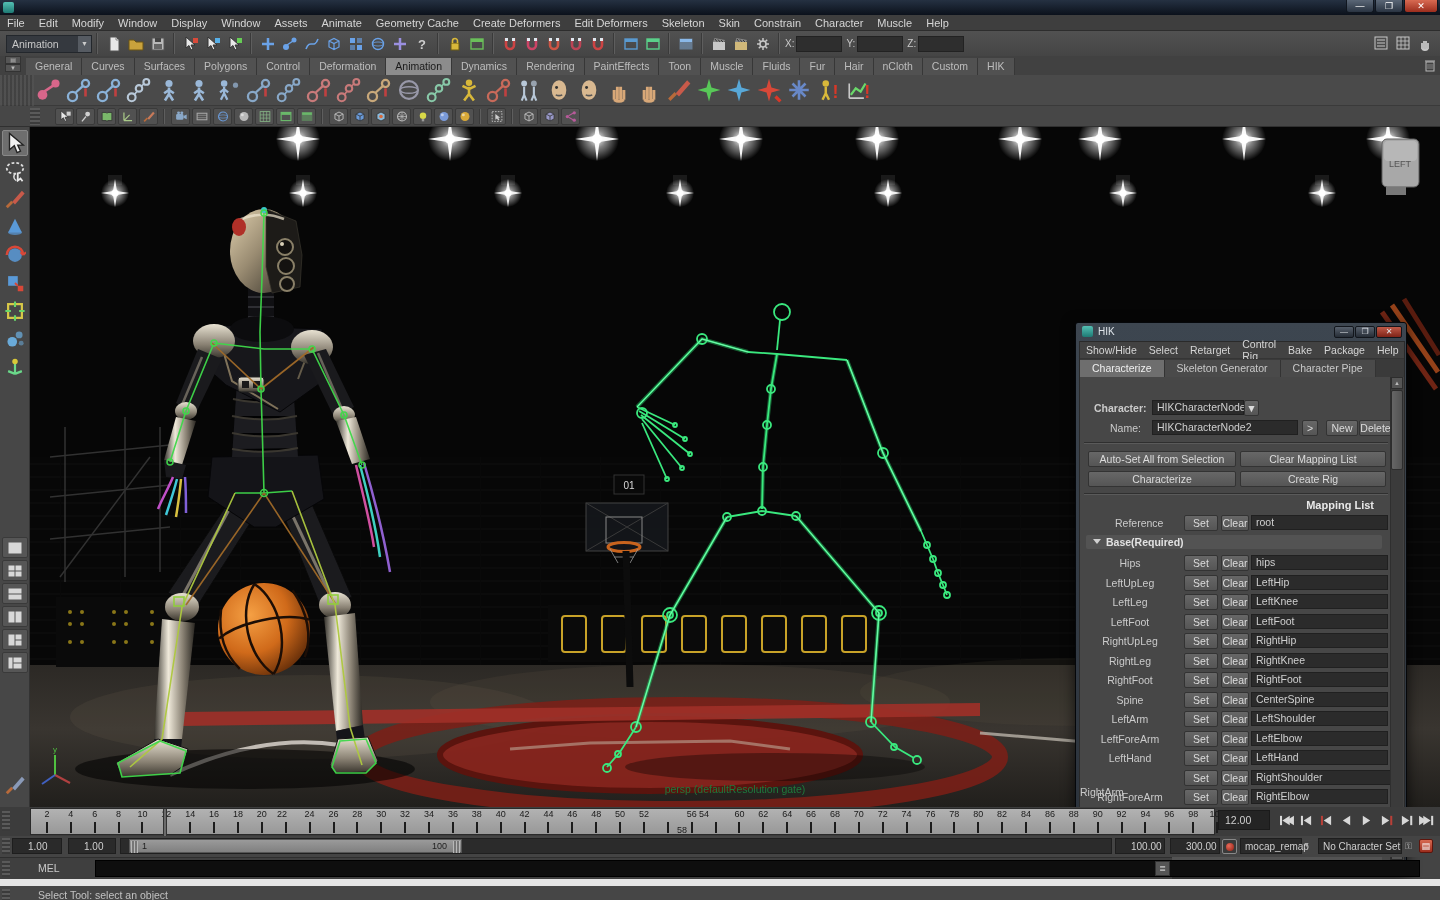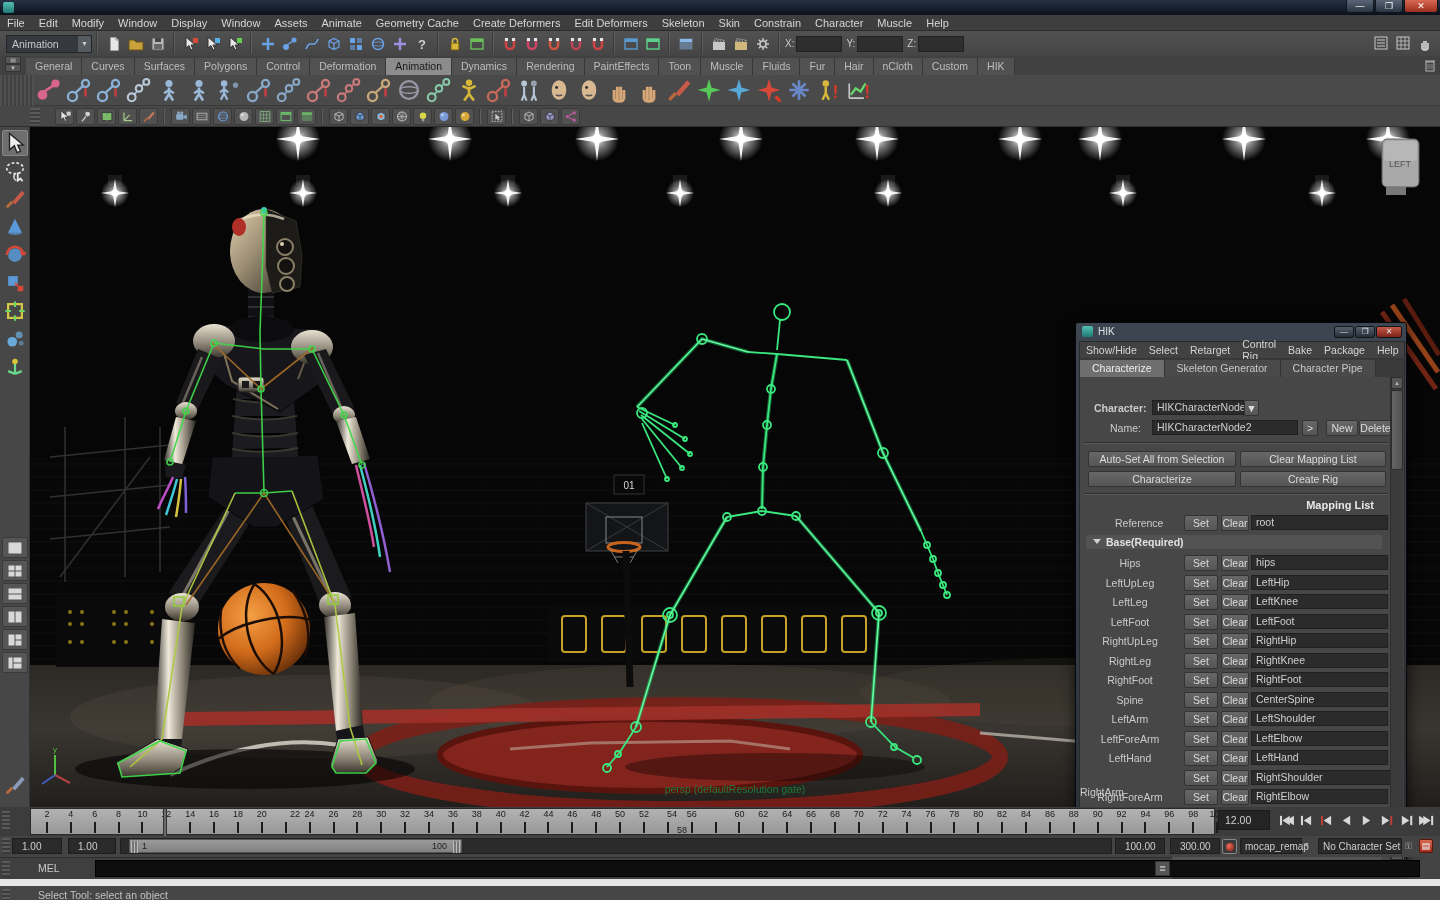--- a/index.html
+++ b/index.html
@@ -71,21 +71,21 @@
 #timerow{position:absolute;left:0;top:807px;width:1440px;height:29px;background:#3c3c3c;}
 #ruler{position:absolute;left:30px;top:1px;width:1185px;height:27px;background:linear-gradient(#b2b2b2,#989898);border:1px solid #2a2a2a;}
 .tick{position:absolute;top:13px;width:2px;height:11px;background:#1c1c1c;}
 .ticklbl{position:absolute;top:0;font-size:9px;color:#1a1a1a;transform:translateX(-50%);}
 #curframe{position:absolute;top:0;width:4px;height:27px;background:#6b6b6b;border-left:1px solid #333;border-right:1px solid #333;}
 #timefield{position:absolute;left:1218px;top:3px;width:52px;height:20px;background:#242424;border:1px solid #1a1a1a;color:#cfcfcf;font-size:10.5px;line-height:19px;padding-left:6px;}
 #transport{position:absolute;left:1277px;top:2px;display:flex;}
 .tbtn{width:18px;height:22px;margin-right:2px;display:flex;align-items:center;justify-content:center;}
 .tbtn svg{width:15px;height:13px;}
 #rangerow{position:absolute;left:0;top:836px;width:1440px;height:21px;background:#444;display:flex;align-items:center;}
-.rfield{position:absolute;top:2px;height:16px;background:#2a2a2a;border:1px solid #1e1e1e;color:#cfcfcf;font-size:10px;line-height:15px;padding-left:9px;}
+.rfield{position:absolute;top:2px;height:16px;background:#2a2a2a;border:1px solid #1e1e1e;color:#cfcfcf;font-size:10px;line-height:15px;padding-left:15px;}
 #rtrack{position:absolute;left:120px;top:2px;width:992px;height:16px;background:#2b2b2b;border:1px solid #1f1f1f;}
 #rbar{position:absolute;left:8px;top:0;width:333px;height:14px;background:linear-gradient(#9a9a9a,#808080);border:1px solid #555;color:#222;font-size:9px;}
 .rgrip{position:absolute;top:1px;width:7px;height:12px;background:repeating-linear-gradient(90deg,#b8b8b8 0 1px,#777 1px 3px);}
 #autokey{position:absolute;left:1222px;top:3px;width:15px;height:15px;background:#3a3a3a;border:1px solid #888;border-radius:2px;}
 #autokey div{margin:2.5px auto;width:8px;height:8px;background:radial-gradient(circle at 35% 35%,#e86a5a,#8e1d10);border-radius:50%;}
 #charsetdd{position:absolute;left:1240px;top:2px;width:62px;height:16px;background:#2a2a2a;border:1px solid #1e1e1e;color:#cfcfcf;font-size:10px;line-height:15px;padding-left:4px;}
 #charsetarrow{position:absolute;left:1303px;top:5px;color:#aaa;font-size:7px;}
 #ncs{position:absolute;left:1318px;top:2px;width:84px;height:16px;background:#2a2a2a;border:1px solid #1e1e1e;color:#cfcfcf;font-size:10px;line-height:15px;padding-left:4px;}
 #keyicon{position:absolute;left:1405px;top:5px;color:#bbb;font-size:9px;}
 #scripticon{position:absolute;left:1419px;top:3px;width:14px;height:14px;background:linear-gradient(#d86a52,#9c2d1d);border:1px solid #5e150c;border-radius:2px;color:#fff;font-size:9px;text-align:center;line-height:13px;}
@@ -1383,21 +1383,21 @@
       <div class="ticklbl" style="left: 135.34px;">12</div>
       <div class="tick" style="left: 158.22px;"></div>
       <div class="ticklbl" style="left: 159.22px;">14</div>
       <div class="tick" style="left: 182.1px;"></div>
       <div class="ticklbl" style="left: 183.1px;">16</div>
       <div class="tick" style="left: 205.98px;"></div>
       <div class="ticklbl" style="left: 206.98px;">18</div>
       <div class="tick" style="left: 229.86px;"></div>
       <div class="ticklbl" style="left: 230.86px;">20</div>
       <div class="tick" style="left: 253.74px;"></div>
-      <div class="ticklbl" style="left: 264px; text-align: right;">22</div>
+      <div class="ticklbl" style="left: 251px; text-align: right;">22</div>
       <div class="tick" style="left: 277.62px;"></div>
       <div class="ticklbl" style="left: 278.62px;">24</div>
       <div class="tick" style="left: 301.5px;"></div>
       <div class="ticklbl" style="left: 302.5px;">26</div>
       <div class="tick" style="left: 325.38px;"></div>
       <div class="ticklbl" style="left: 326.38px;">28</div>
       <div class="tick" style="left: 349.26px;"></div>
       <div class="ticklbl" style="left: 350.26px;">30</div>
       <div class="tick" style="left: 373.14px;"></div>
       <div class="ticklbl" style="left: 374.14px;">32</div>
@@ -1415,21 +1415,21 @@
       <div class="ticklbl" style="left: 517.42px;">44</div>
       <div class="tick" style="left: 540.3px;"></div>
       <div class="ticklbl" style="left: 541.3px;">46</div>
       <div class="tick" style="left: 564.18px;"></div>
       <div class="ticklbl" style="left: 565.18px;">48</div>
       <div class="tick" style="left: 588.06px;"></div>
       <div class="ticklbl" style="left: 589.06px;">50</div>
       <div class="tick" style="left: 611.94px;"></div>
       <div class="ticklbl" style="left: 612.94px;">52</div>
       <div class="tick" style="left: 635.82px;"></div>
-      <div class="ticklbl" style="left: 641px; text-align: center;">54</div>
+      <div class="ticklbl" style="left: 673px; text-align: center;">54</div>
       <div class="tick" style="left: 659.7px;"></div>
       <div class="ticklbl" style="left: 660.7px;">56</div>
       <div class="tick" style="left: 683.58px;"></div>
       <div class="ticklbl" style="left: 651px; margin-top: 16px;">58</div>
       <div class="tick" style="left: 707.46px;"></div>
       <div class="ticklbl" style="left: 708.46px;">60</div>
       <div class="tick" style="left: 731.34px;"></div>
       <div class="ticklbl" style="left: 732.34px;">62</div>
       <div class="tick" style="left: 755.22px;"></div>
       <div class="ticklbl" style="left: 756.22px;">64</div>

